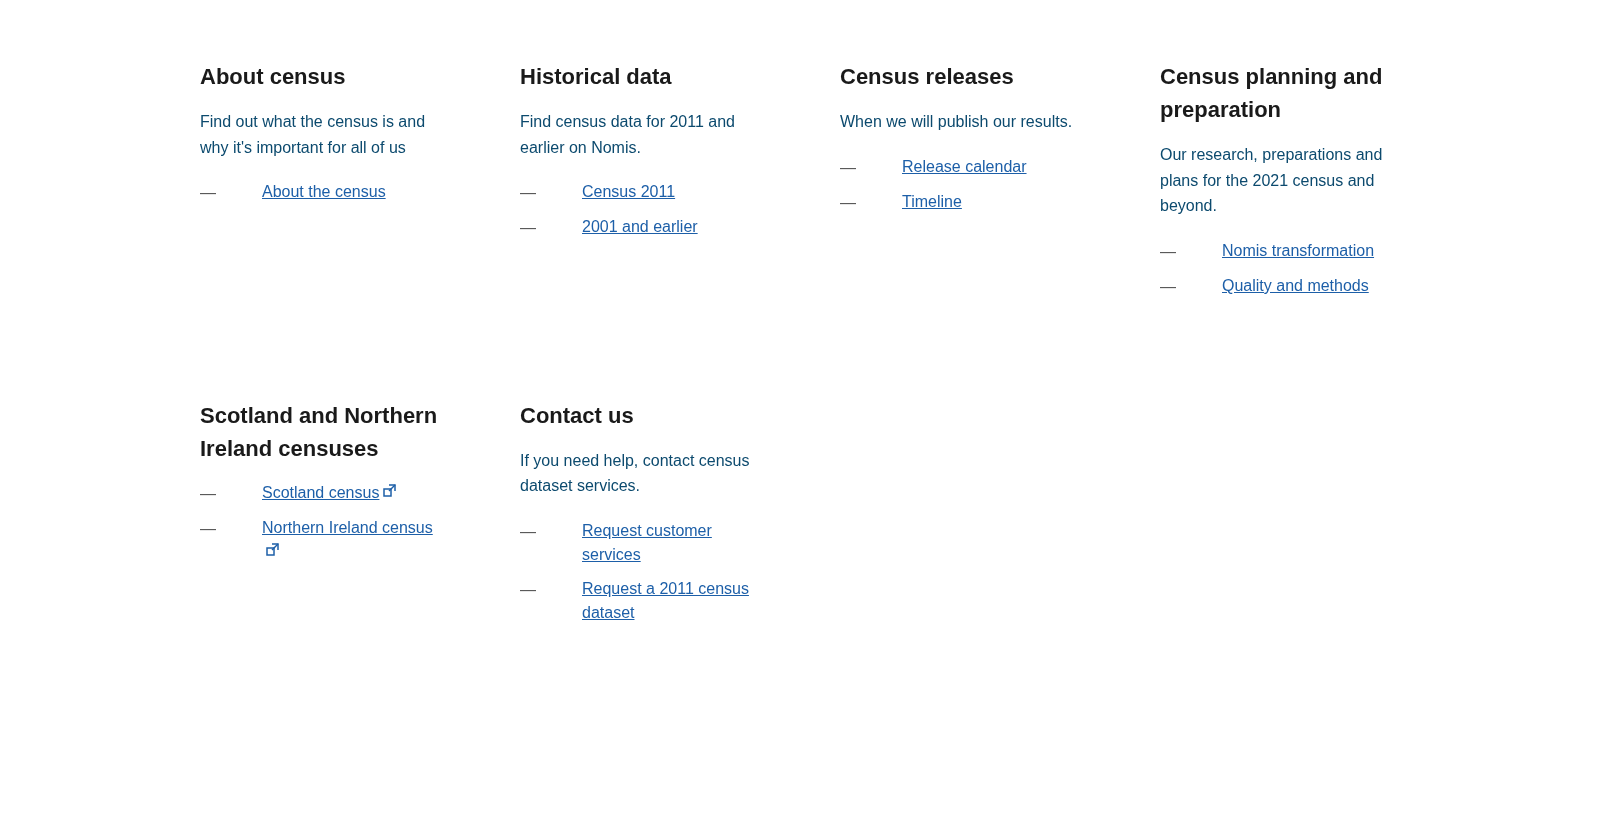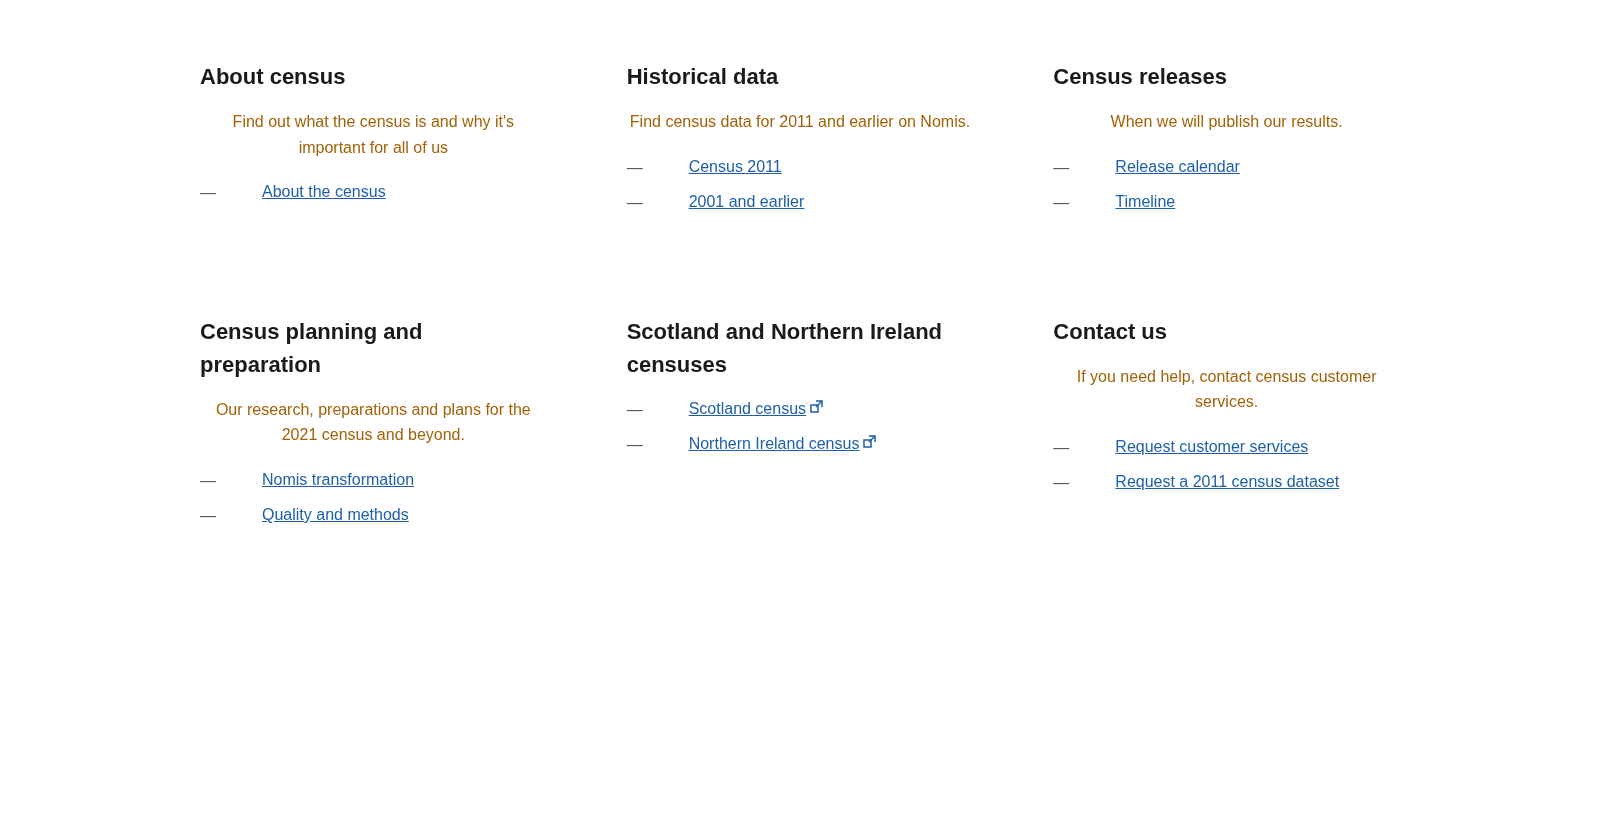--- a/index.html
+++ b/index.html
@@ -17,40 +17,39 @@
     }
 
     .page-container {
       max-width: 1600px;
       margin: 0 auto;
       padding: 40px 200px;
     }
 
     .grid {
       display: grid;
-      grid-template-columns: 1fr 1fr 1fr;
+      grid-template-columns: 1fr 1fr 1fr 1fr;
       gap: 60px 80px;
     }
 
     .section {
       padding: 20px 0;
     }
 
     .section-title {
       font-size: 1.375rem;
       font-weight: 700;
       color: #1a1a1a;
       margin-bottom: 16px;
     }
 
     .section-description {
-      color: #a16207;
+      color: #0c4a6e;
       margin-bottom: 20px;
       line-height: 1.6;
-      text-align: center;
     }
 
     .link-list {
       list-style: none;
       display: flex;
       flex-direction: column;
       gap: 10px;
     }
 
     .link-item {
@@ -153,21 +152,21 @@
             <a href="#">Northern Ireland census<span class="external-icon"><svg width="13" height="13" viewBox="0 0 13 13" fill="none" xmlns="http://www.w3.org/2000/svg">
                   <rect x="1" y="5" width="7" height="7" stroke="#1d5fa8" stroke-width="1.5" fill="none"></rect>
                   <path d="M6 1h6v6" stroke="#1d5fa8" stroke-width="1.5" fill="none"></path>
                   <line x1="12" y1="1" x2="6" y2="7" stroke="#1d5fa8" stroke-width="1.5"></line>
                 </svg></span></a>
           </li>
         </ul>
       </div>
       <div class="section">
         <h2 class="section-title">Contact us</h2>
-        <p class="section-description">If you need help, contact census customer services.</p>
+        <p class="section-description">If you need help, contact census dataset services.</p>
         <ul class="link-list">
           <li class="link-item">
             <span class="link-dash">—</span>
             <a href="#">Request customer services</a>
           </li>
           <li class="link-item">
             <span class="link-dash">—</span>
             <a href="#">Request a 2011 census dataset</a>
           </li>
         </ul>

